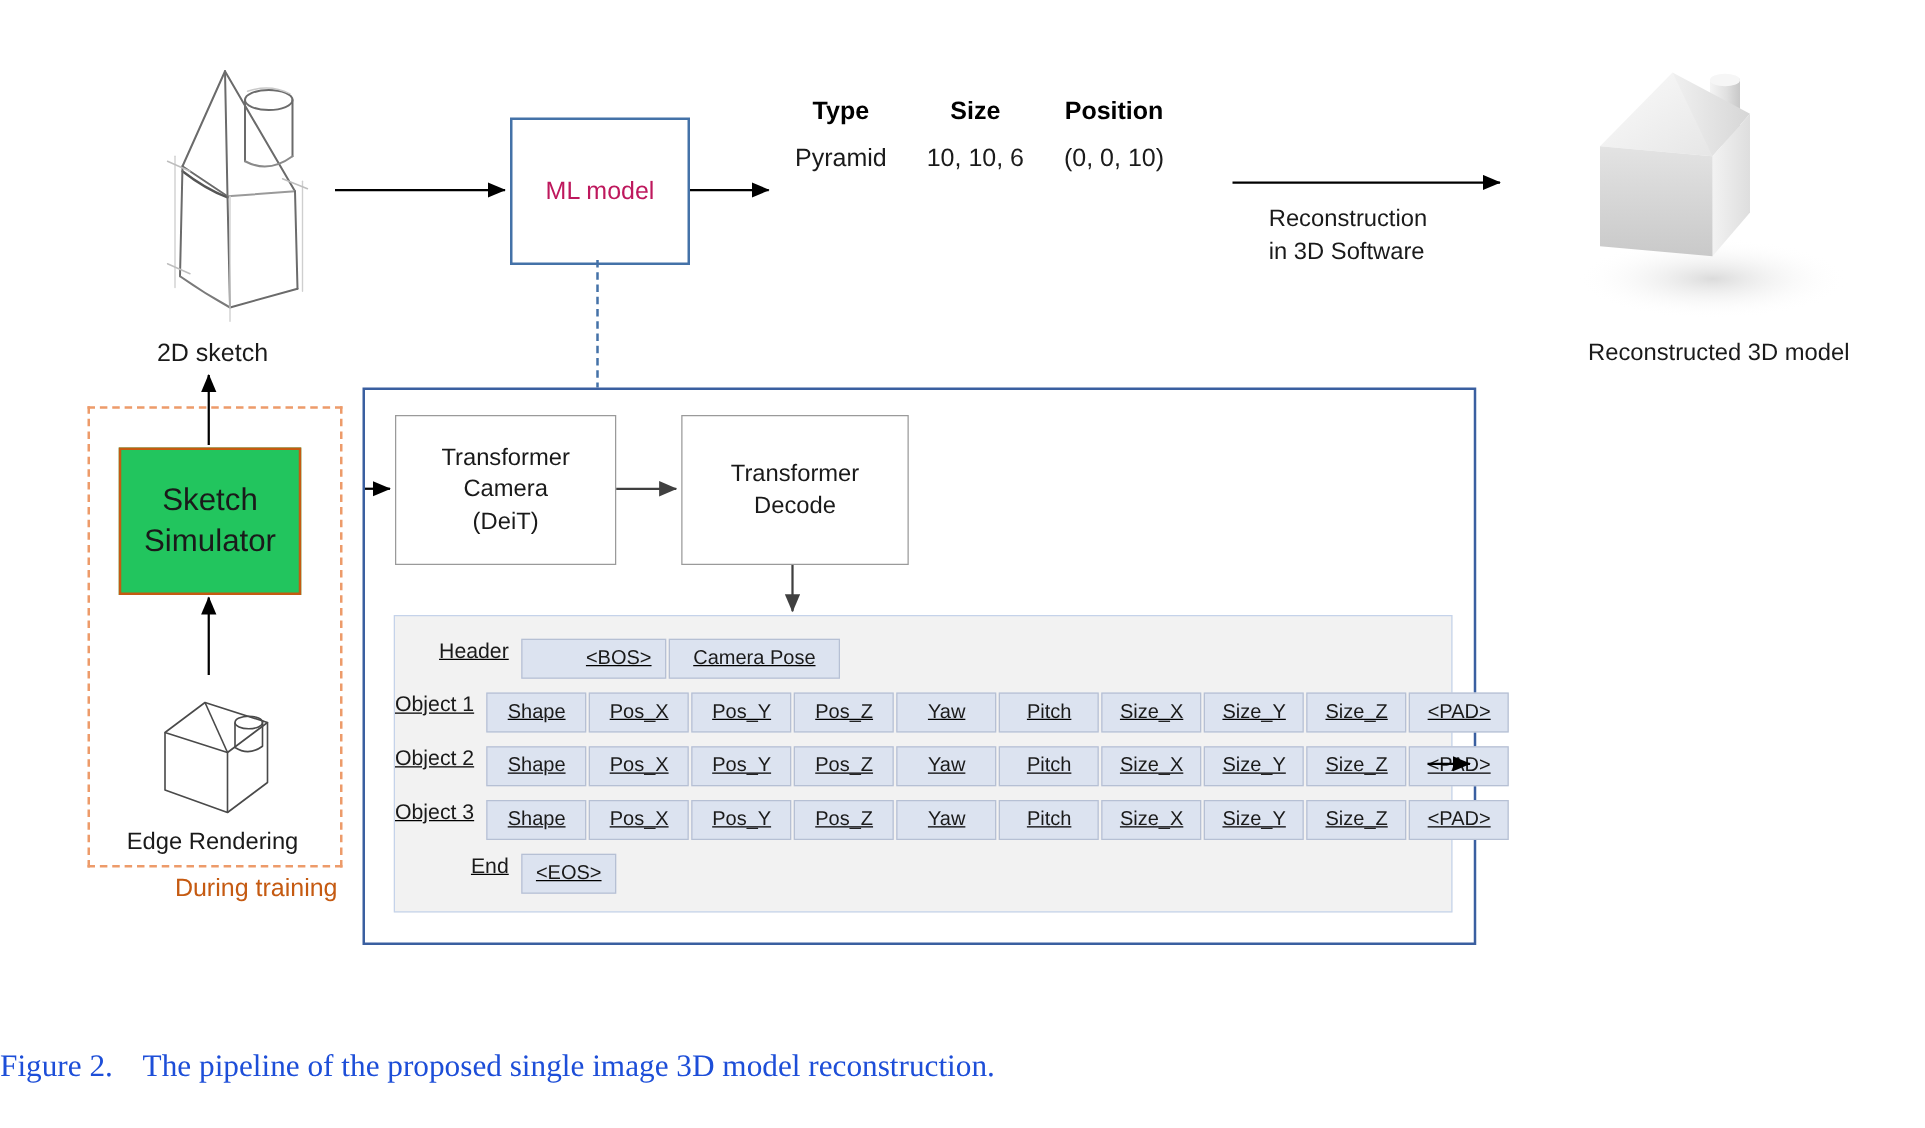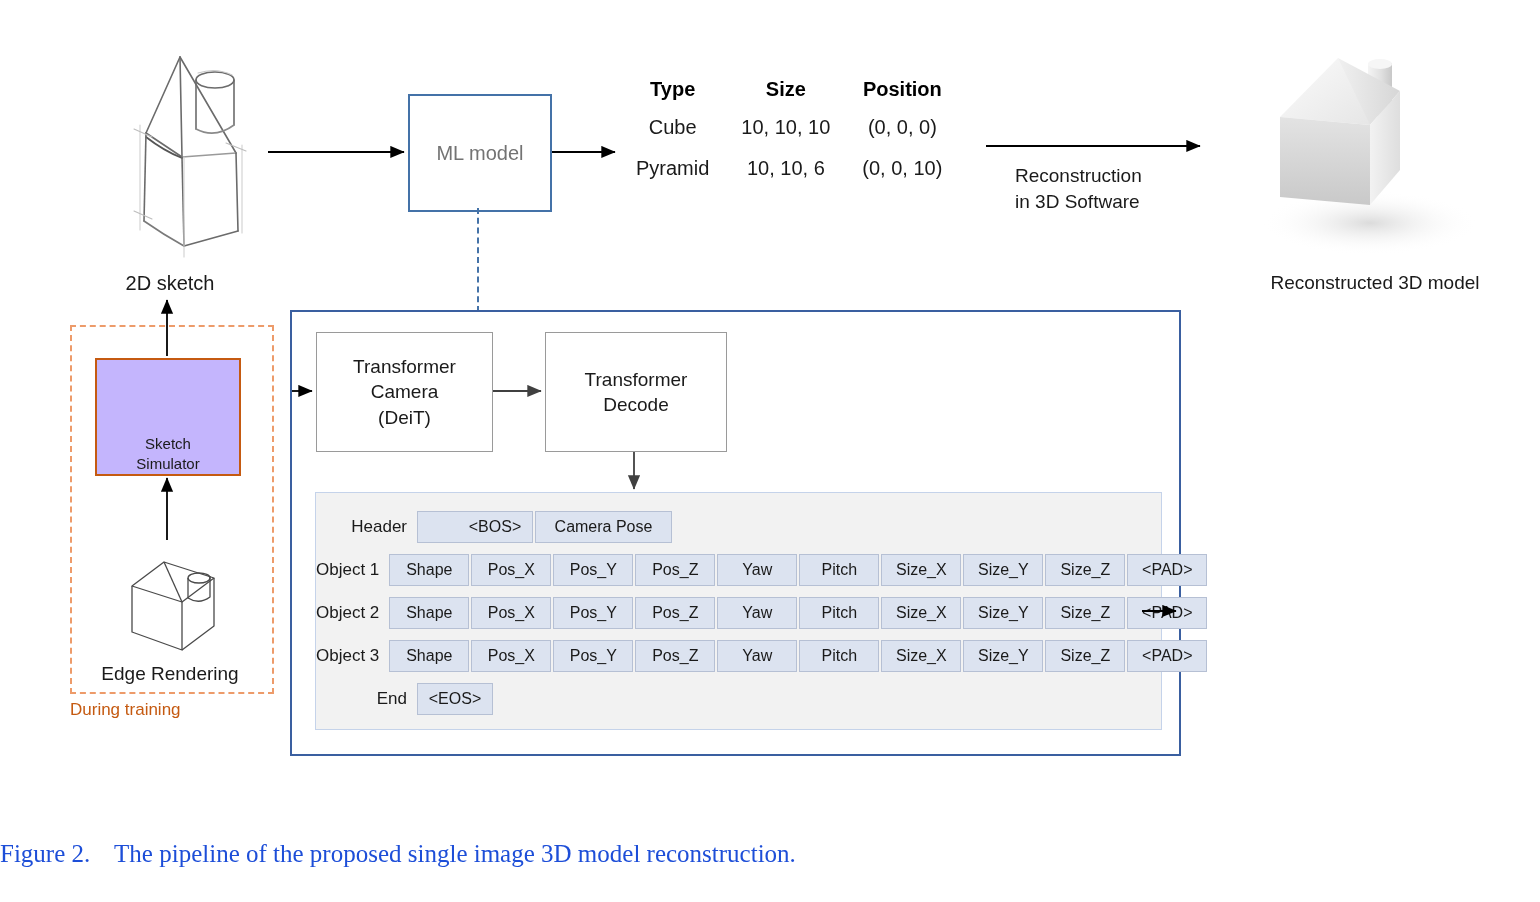--- a/index.html
+++ b/index.html
@@ -11,21 +11,21 @@
     -webkit-font-smoothing:antialiased;
   }
   .abs{position:absolute;}
   .label{font-size:19px;color:#1a1a1a;white-space:nowrap;}
 
   
   #ml-model-box{
     left:408px;top:94px;width:140px;height:114px;
     border:2px solid #4472A8;background:#ffffff;
     display:flex;align-items:center;justify-content:center;
-    font-size:20px;color:#737373;
+    font-size:20px;color:#be185d;
   }
 
   
   #ml-dashed-connector{
     left:477px;top:208px;width:0;height:104px;
     border-left:2px dashed #4472A8;
   }
 
   
   #pipeline-frame{
@@ -40,21 +40,21 @@
     text-align:center;font-size:19px;line-height:1.32;color:#1a1a1a;
   }
   #transformer-encoder-box{left:316px;top:332px;width:175px;height:118px;}
   #transformer-decoder-box{left:545px;top:332px;width:180px;height:118px;}
 
   
   #sequence-panel{
     left:315px;top:492px;width:845px;height:236px;
     background:#f2f2f2;border:1.5px solid #C5D3EA;
   }
-  .seq-row{display:flex;align-items:center;height:32px;margin-bottom:11px;}
+  .seq-row{display:flex;height:32px;margin-bottom:11px;text-decoration:underline;}
   #seq-rows{position:absolute;left:0;top:18px;width:100%;}
   .seq-rowlabel{
     width:91px;text-align:right;padding-right:10px;
     font-size:17px;color:#1a1a1a;white-space:nowrap;
   }
   .seq-cells{display:flex;}
   .seq-cell{
     background:#DCE3F0;border:1px solid #b6c0d4;
     height:30px;line-height:30px;text-align:center;
     font-size:16px;color:#1a1a1a;margin-right:2px;white-space:nowrap;
@@ -64,27 +64,27 @@
   .cw-campose{width:135px;}
   .cw-eos{width:74px;}
 
   
   #training-dashed-box{
     left:70px;top:325px;width:200px;height:365px;
     border:2px dashed #ED9B6A;background:#ffffff;
   }
   #sketch-simulator-box{
     left:95px;top:358px;width:142px;height:114px;
-    border:2px solid #C55A11;background:#c4b5fd;
-    display:flex;align-items:flex-end;justify-content:center;
-    text-align:center;font-size:15px;line-height:1.34;color:#1a1a1a;
+    border:2px solid #C55A11;background:#22c55e;
+    display:flex;align-items:center;justify-content:center;
+    text-align:center;font-size:25px;line-height:1.34;color:#1a1a1a;
   }
   #during-training-label{
-    left:70px;top:700px;width:200px;text-align:left;
-    font-size:17px;color:#C55A11;
+    left:70px;top:700px;width:200px;text-align:right;
+    font-size:20px;color:#C55A11;
   }
   #edge-rendering-label{left:70px;top:663px;width:200px;text-align:center;font-size:19px;}
 
   
   #attribute-table{left:620px;top:72px;}
   #attribute-table table{border-collapse:collapse;}
   #attribute-table th{
     font-size:20px;font-weight:bold;padding:6px 16px;text-align:center;color:#000;
   }
   #attribute-table td{
@@ -160,25 +160,20 @@
   <table>
     <thead>
       <tr>
         <th>Type</th>
         <th>Size</th>
         <th>Position</th>
       </tr>
     </thead>
     <tbody>
       <tr>
-        <td>Cube</td>
-        <td>10, 10, 10</td>
-        <td>(0, 0, 0)</td>
-      </tr>
-      <tr>
         <td>Pyramid</td>
         <td>10, 10, 6</td>
         <td>(0, 0, 10)</td>
       </tr>
     </tbody>
   </table>
 </div>
 
 <div class="abs" id="label-reconstruction-arrow">
   <div>Reconstruction</div>

